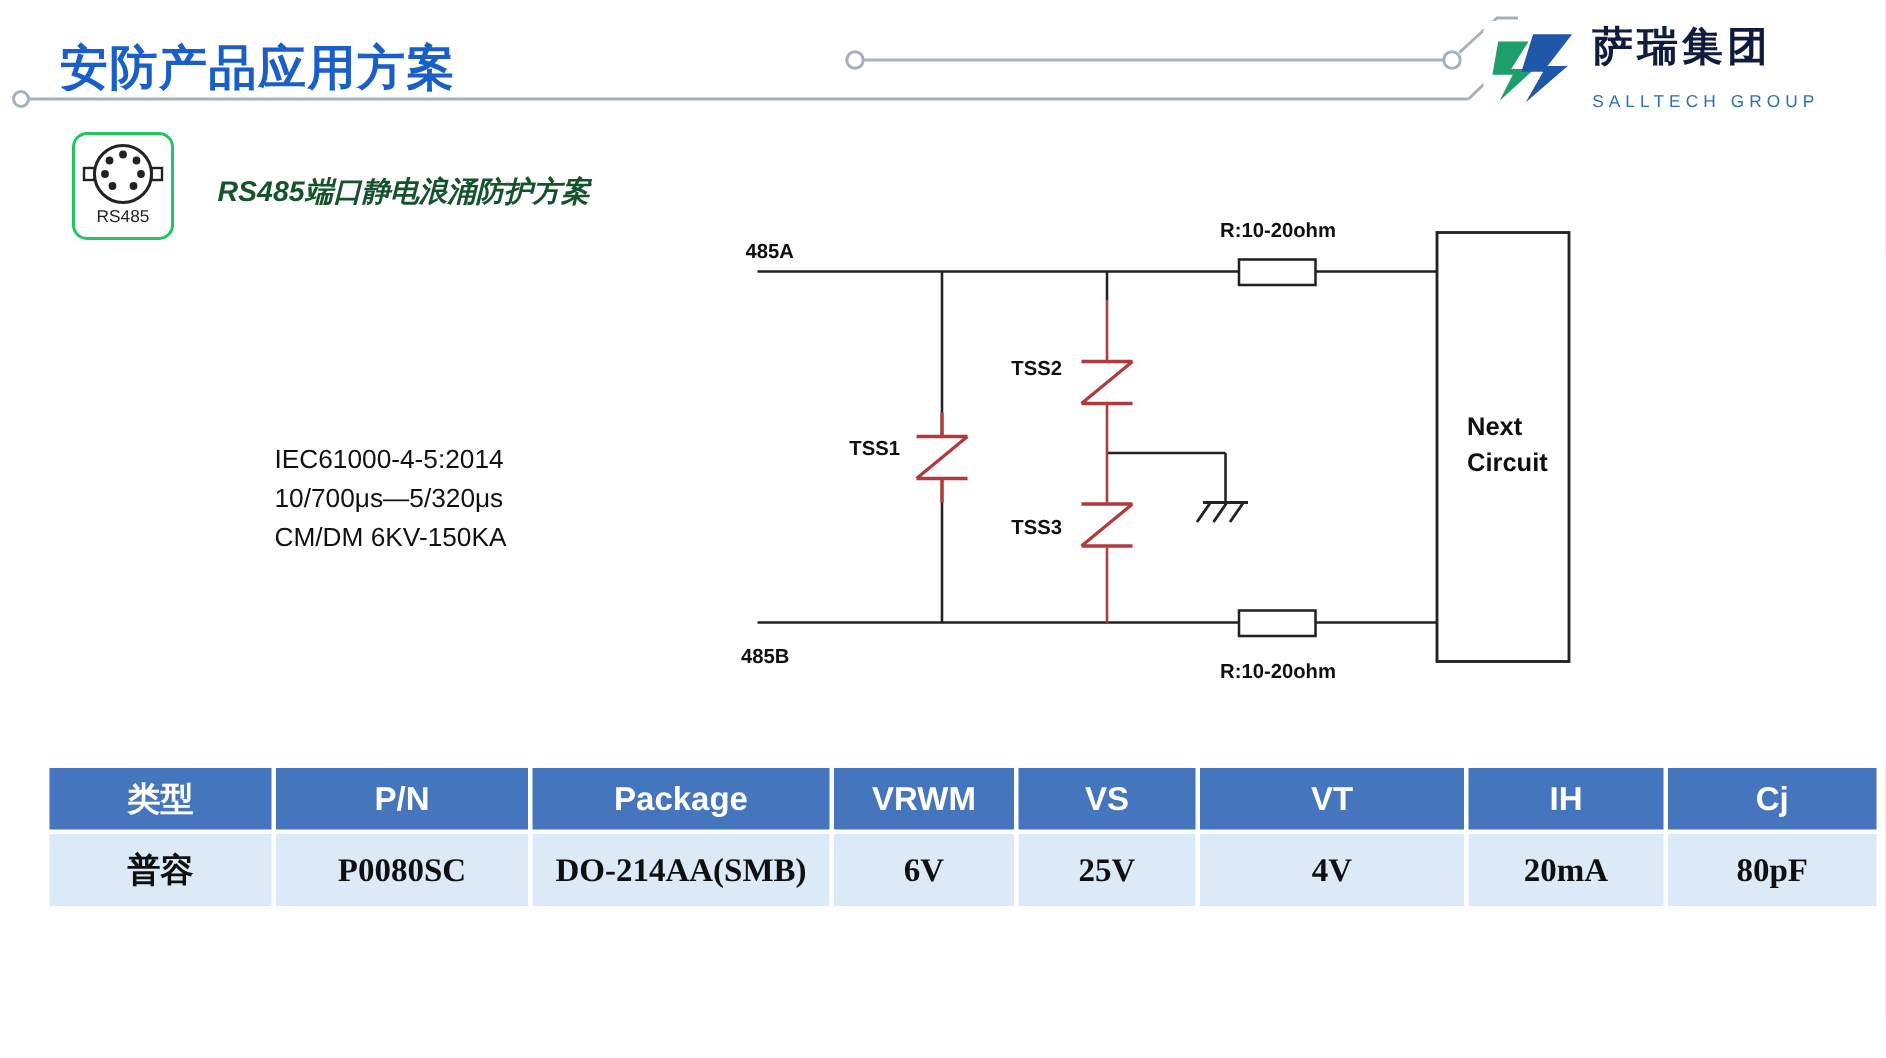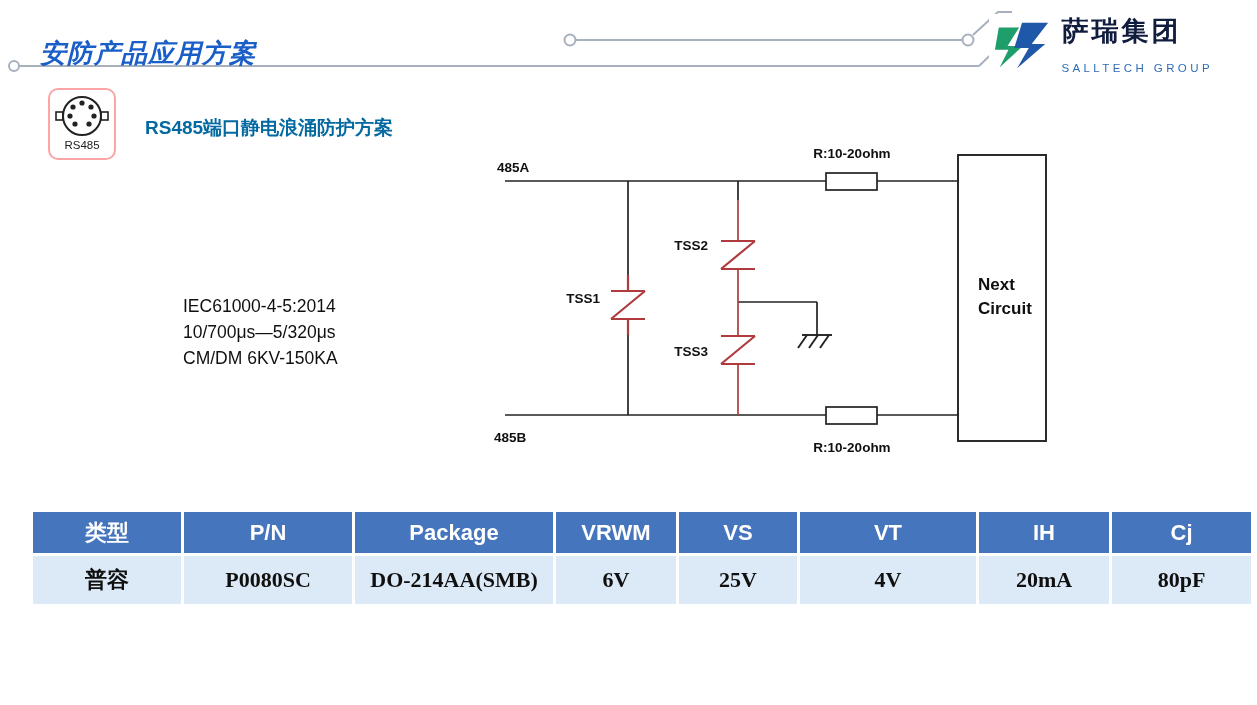--- a/index.html
+++ b/index.html
@@ -13,56 +13,55 @@
     overflow: hidden;
     margin: 0 auto;
   }
   
   .deco-svg {
     position: absolute; left: 0; top: 0;
     width: 1257px; height: 92px;
     pointer-events: none;
   }
   .page-title {
-    position: absolute; left: 40px; top: 36px;
-    font-size: 26px; font-weight: bold;
+    position: absolute; left: 40px; top: 24px;
+    font-size: 32px; font-weight: bold;
     color: #1A5EC8; letter-spacing: 1px;
     z-index: 2;
-    font-style: italic;
   }
   .logo {
     position: absolute; right: 40px; top: 14px;
     display: flex; align-items: center; gap: 10px;
     z-index: 2; background: #fff; padding: 2px 4px;
   }
   .logo-text { display: flex; flex-direction: column; }
   .logo-name {
     font-size: 27px; font-weight: bold; color: #101c3d;
     letter-spacing: 3px; line-height: 1.15;
   }
   .logo-sub {
     font-size: 11.5px; color: #2F6DB5; letter-spacing: 3.4px;
     margin-top: 15px;
   }
   
   .rs485-badge {
     position: absolute; left: 48px; top: 88px;
     width: 68px; height: 72px;
-    border: 2px solid #fca5a5; border-radius: 10px;
+    border: 2px solid #22c55e; border-radius: 10px;
     background: #fff;
     display: flex; flex-direction: column; align-items: center;
     justify-content: flex-start;
   }
   .rs485-badge .badge-label {
     font-size: 11.5px; color: #222; margin-top: -3px;
   }
   
   .section-title {
     position: absolute; left: 145px; top: 115px;
-    font-size: 19px; font-weight: bold; color: #0369a1;
+    font-size: 19px; font-weight: bold; color: #14532d; font-style: italic;
   }
   .standards {
     position: absolute; left: 183px; top: 262px;
     font-size: 17.5px; color: #101010; line-height: 1.48; margin-top: 32px;
   }
   
   .circuit-svg {
     position: absolute; left: 480px; top: 138px;
     width: 580px; height: 330px;
   }

